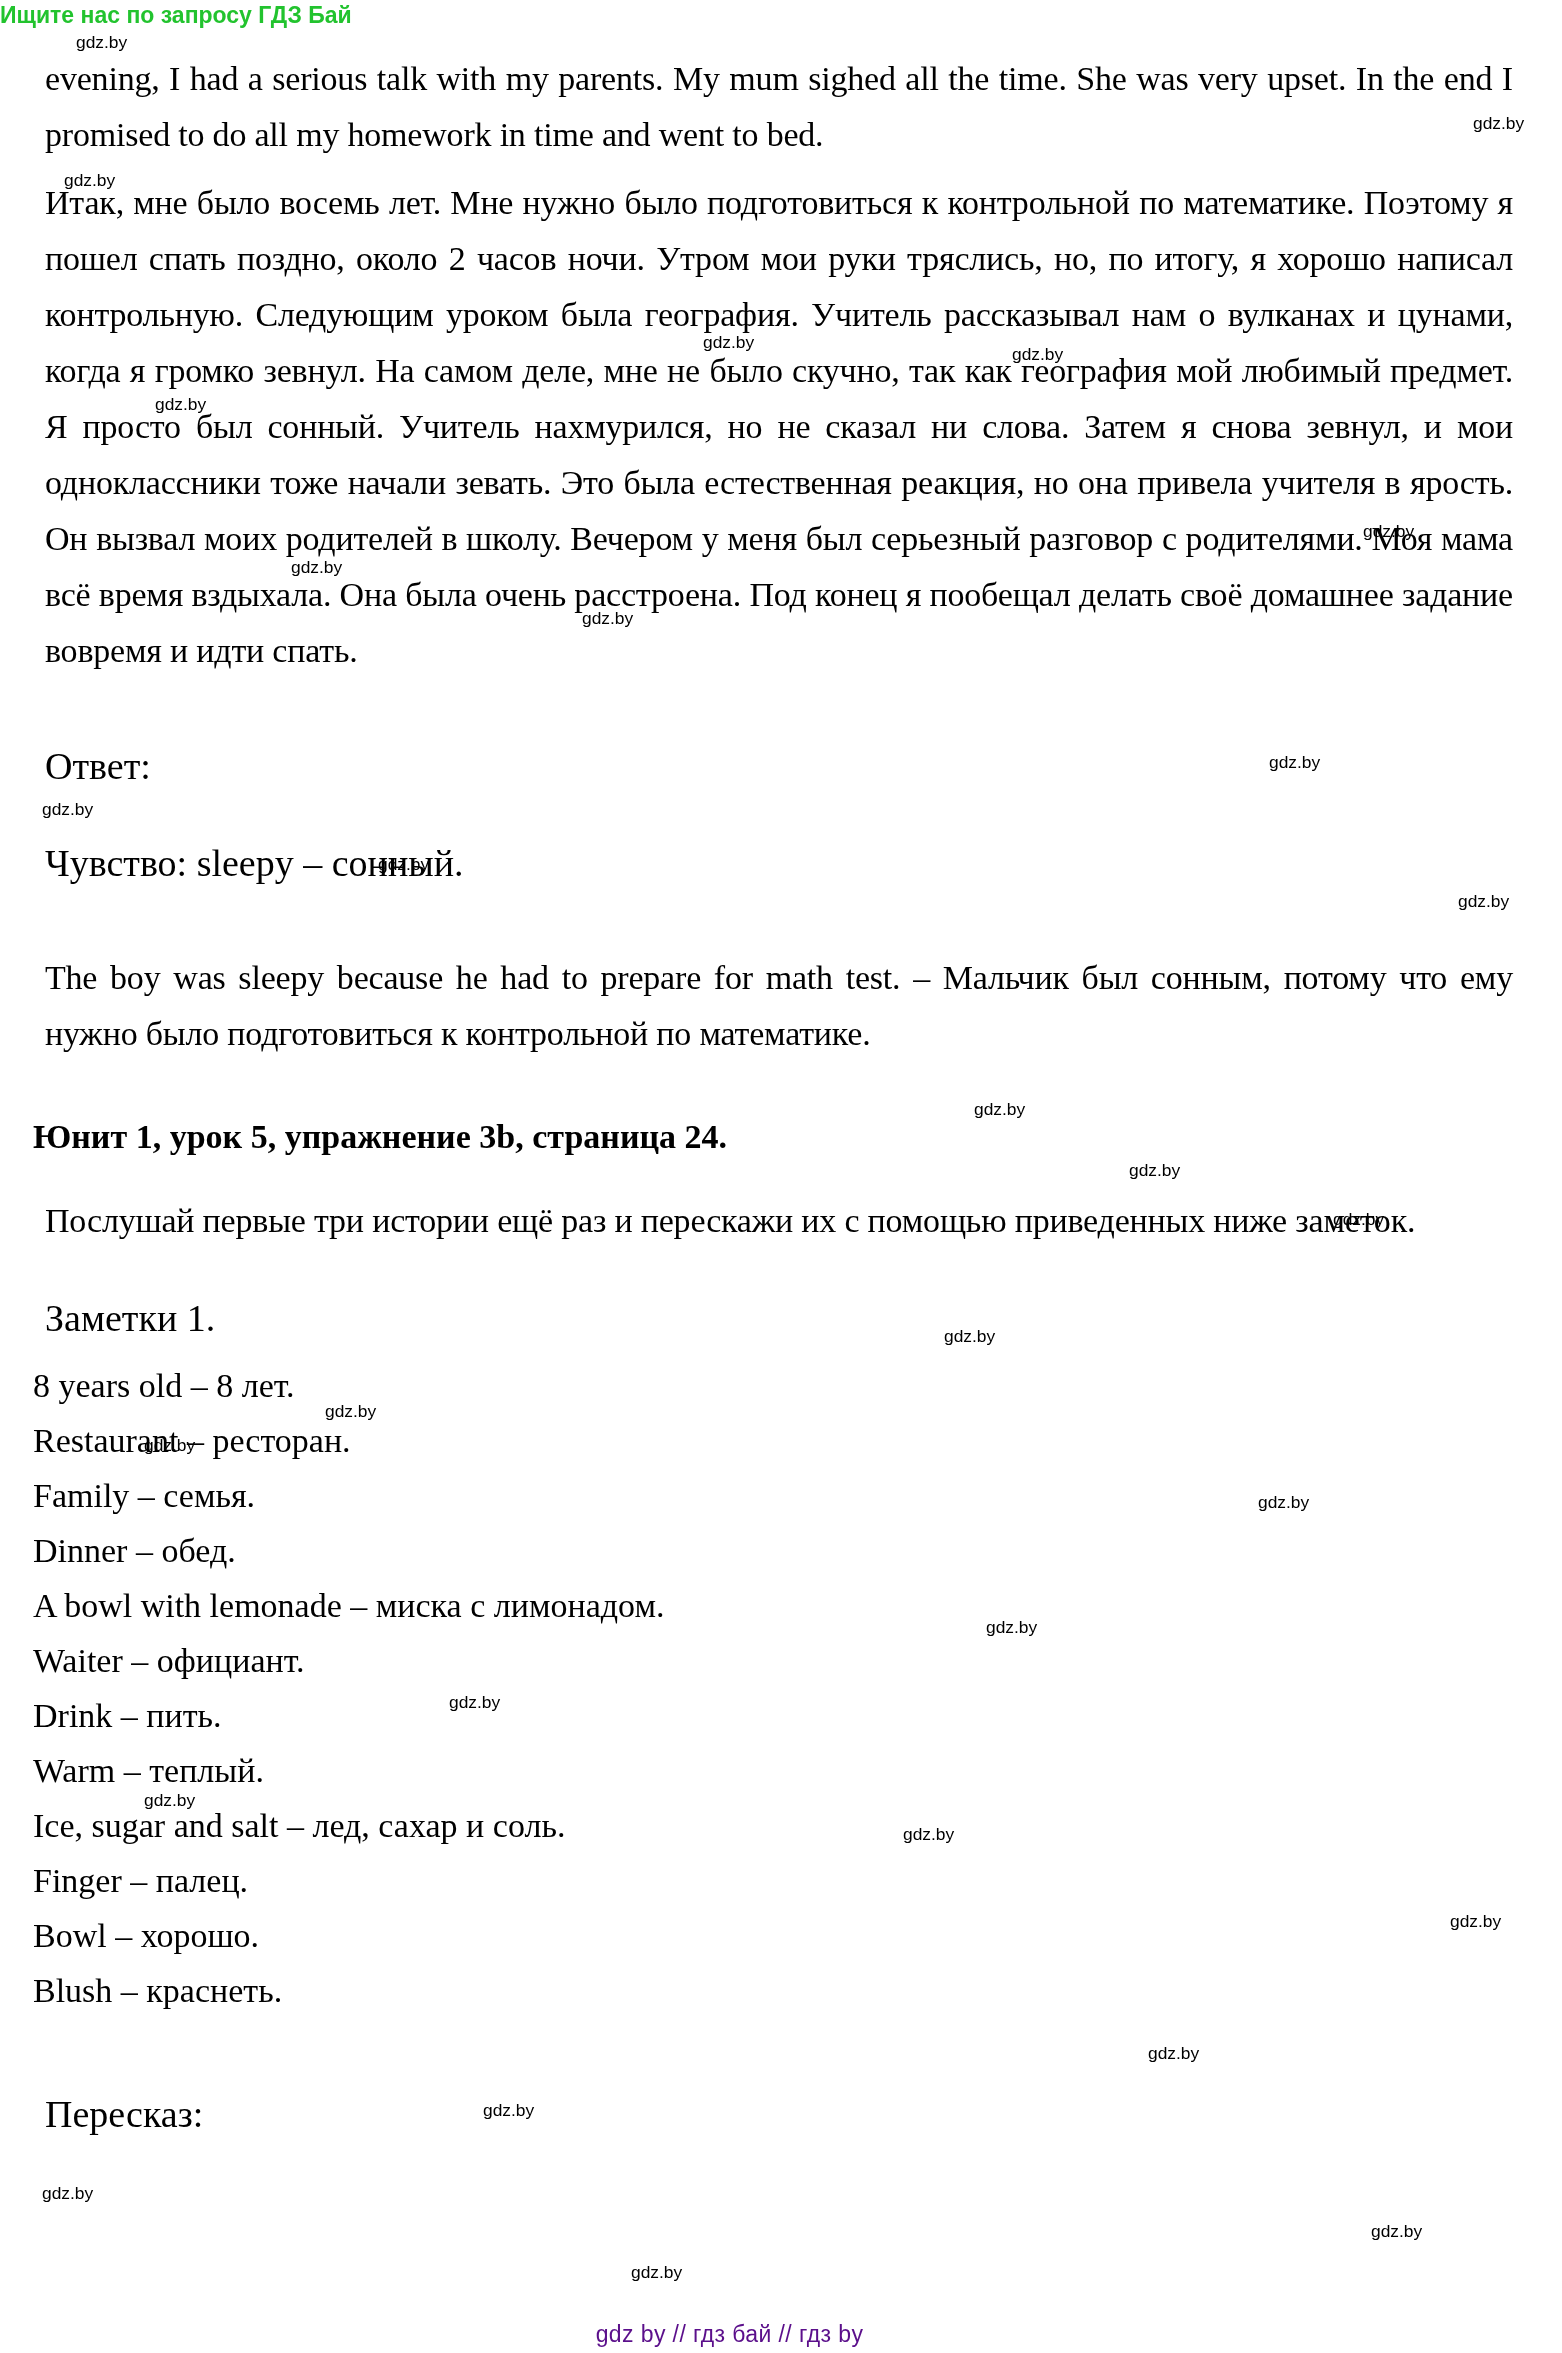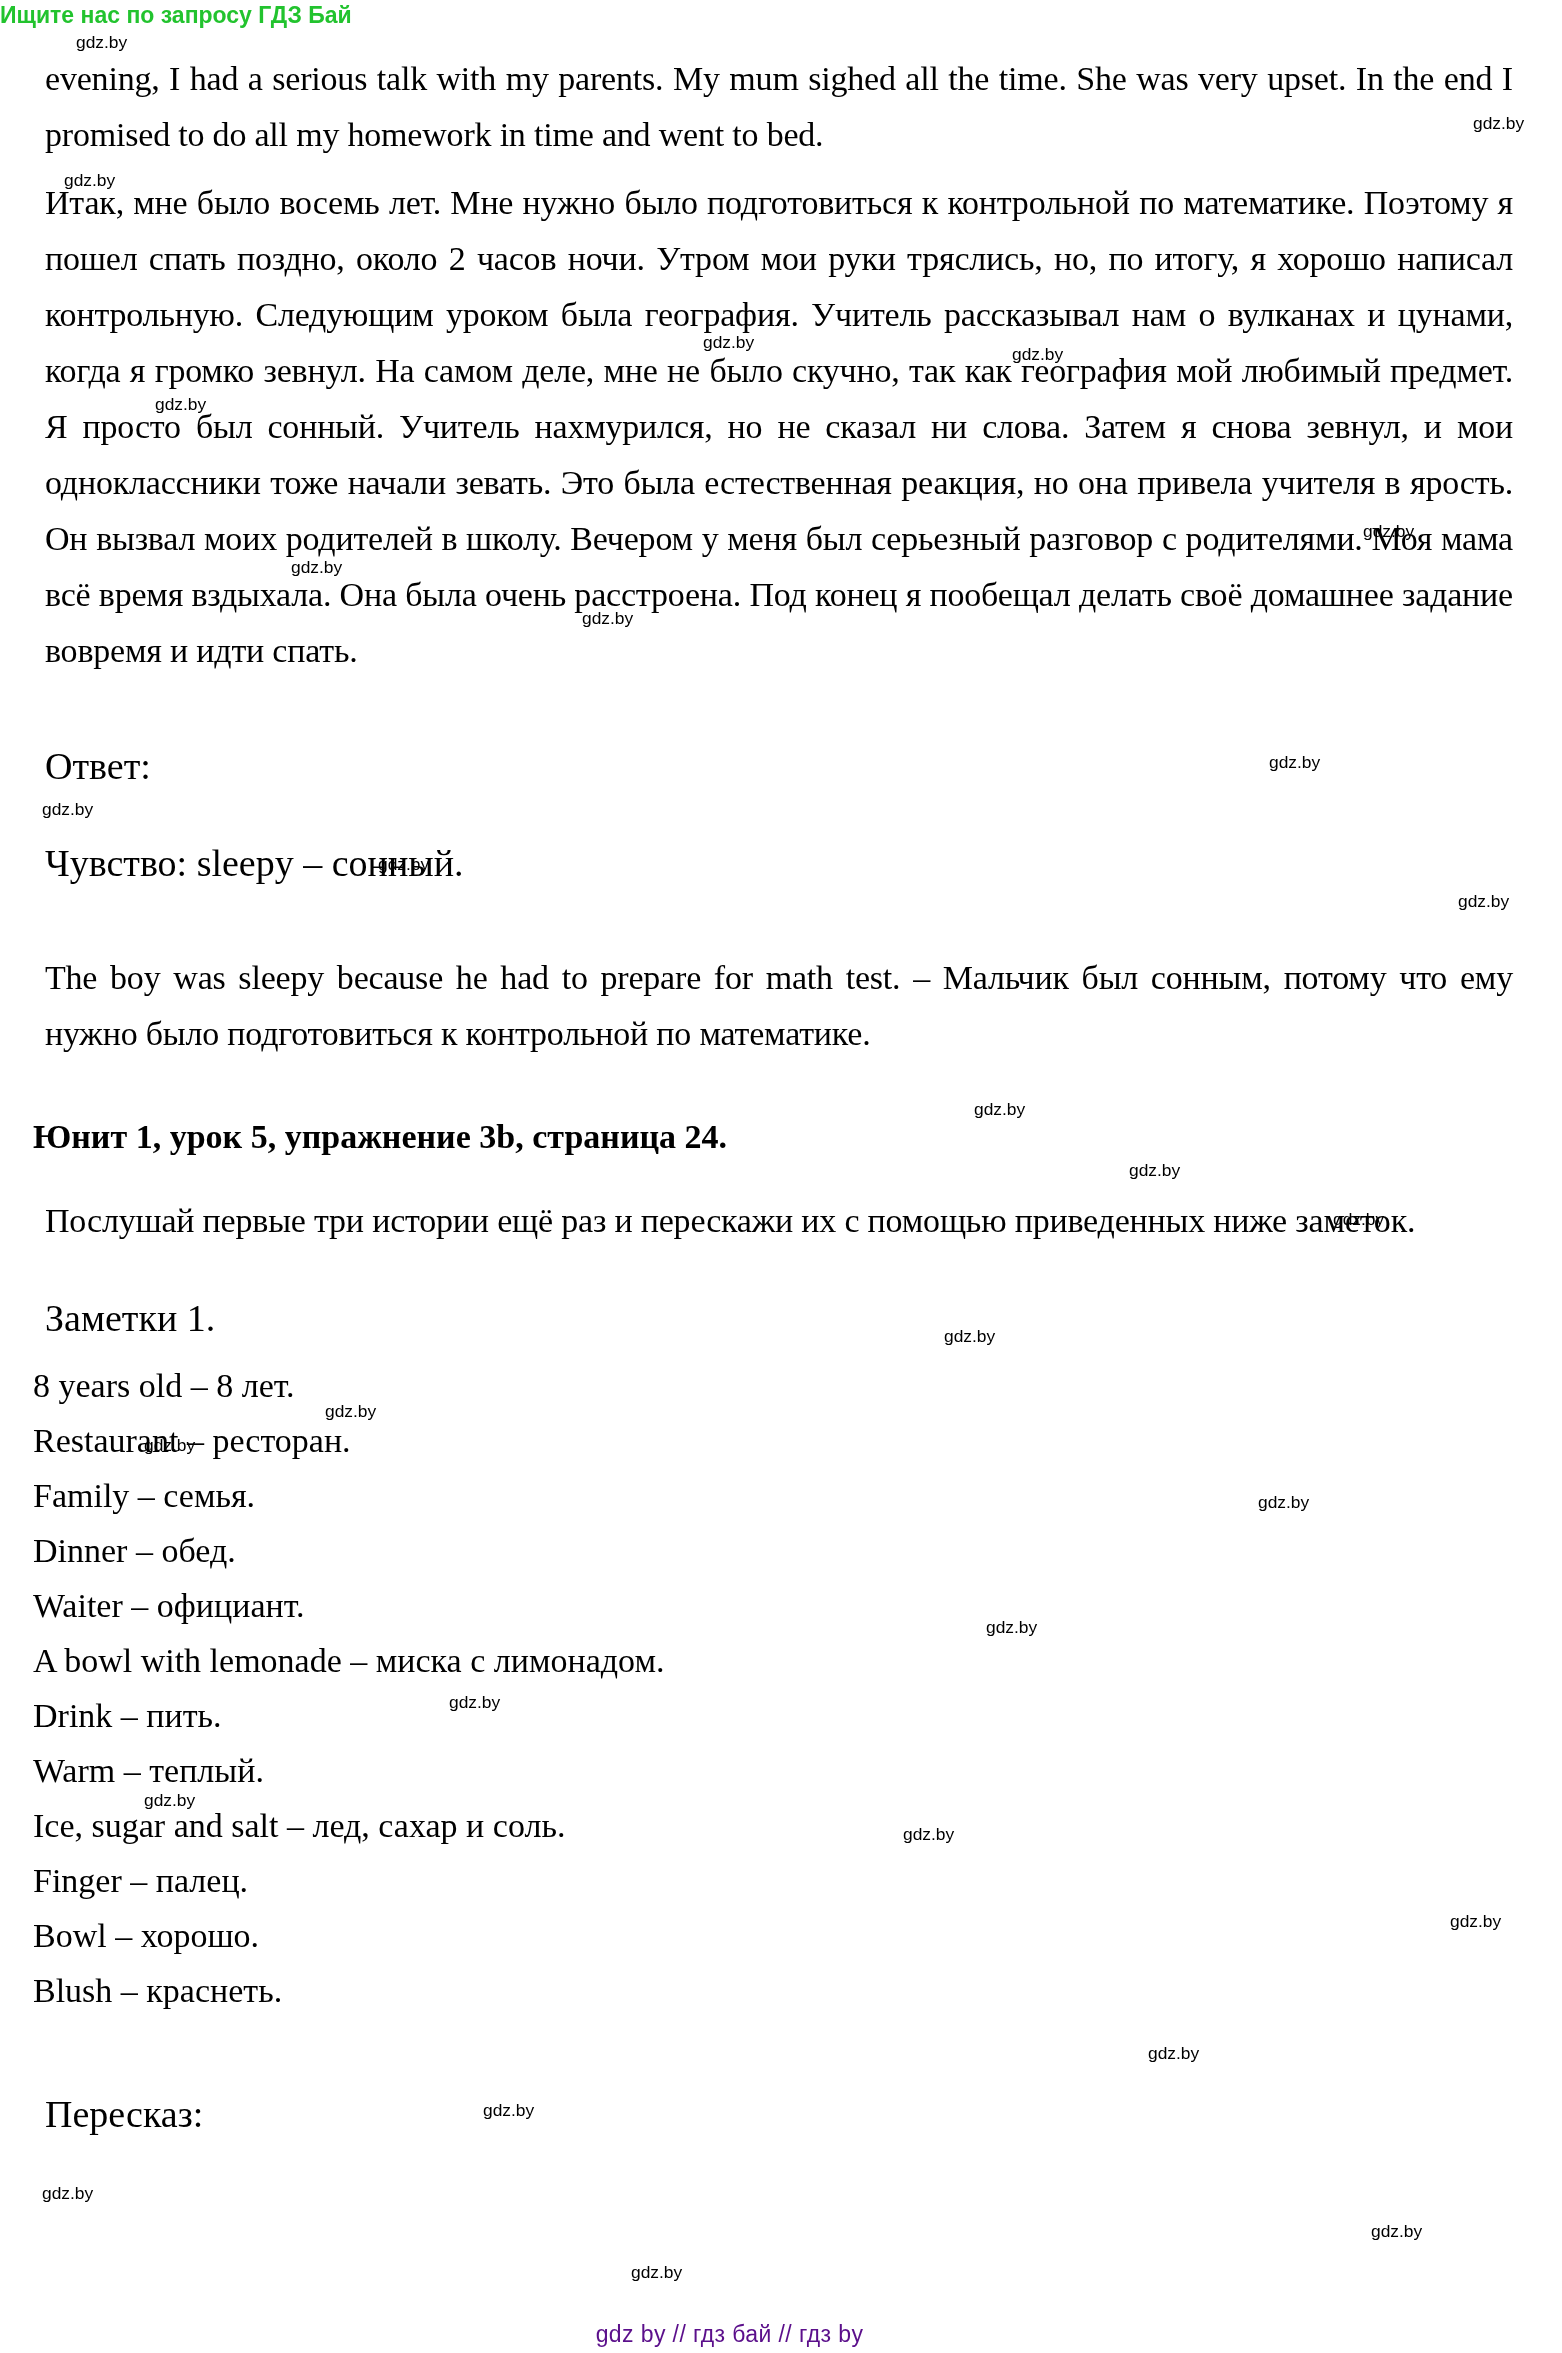--- a/index.html
+++ b/index.html
@@ -139,22 +139,22 @@
 
     <div class="spacer-sm"></div>
 
     <p class="plain">Заметки 1.</p>
 
     <ul class="notes">
       <li>8 years old – 8 лет.</li>
       <li>Restaurant – ресторан.</li>
       <li>Family – семья.</li>
       <li>Dinner – обед.</li>
+      <li>A bowl with lemonade – миска с лимонадом.</li>
       <li>Waiter – официант.</li>
-      <li>A bowl with lemonade – миска с лимонадом.</li>
       <li>Drink – пить.</li>
       <li>Warm – теплый.</li>
       <li>Ice, sugar and salt – лед, сахар и соль.</li>
       <li>Finger – палец.</li>
       <li>Bowl – хорошо.</li>
       <li>Blush – краснеть.</li>
     </ul>
 
     <div class="spacer-lg"></div>
 

